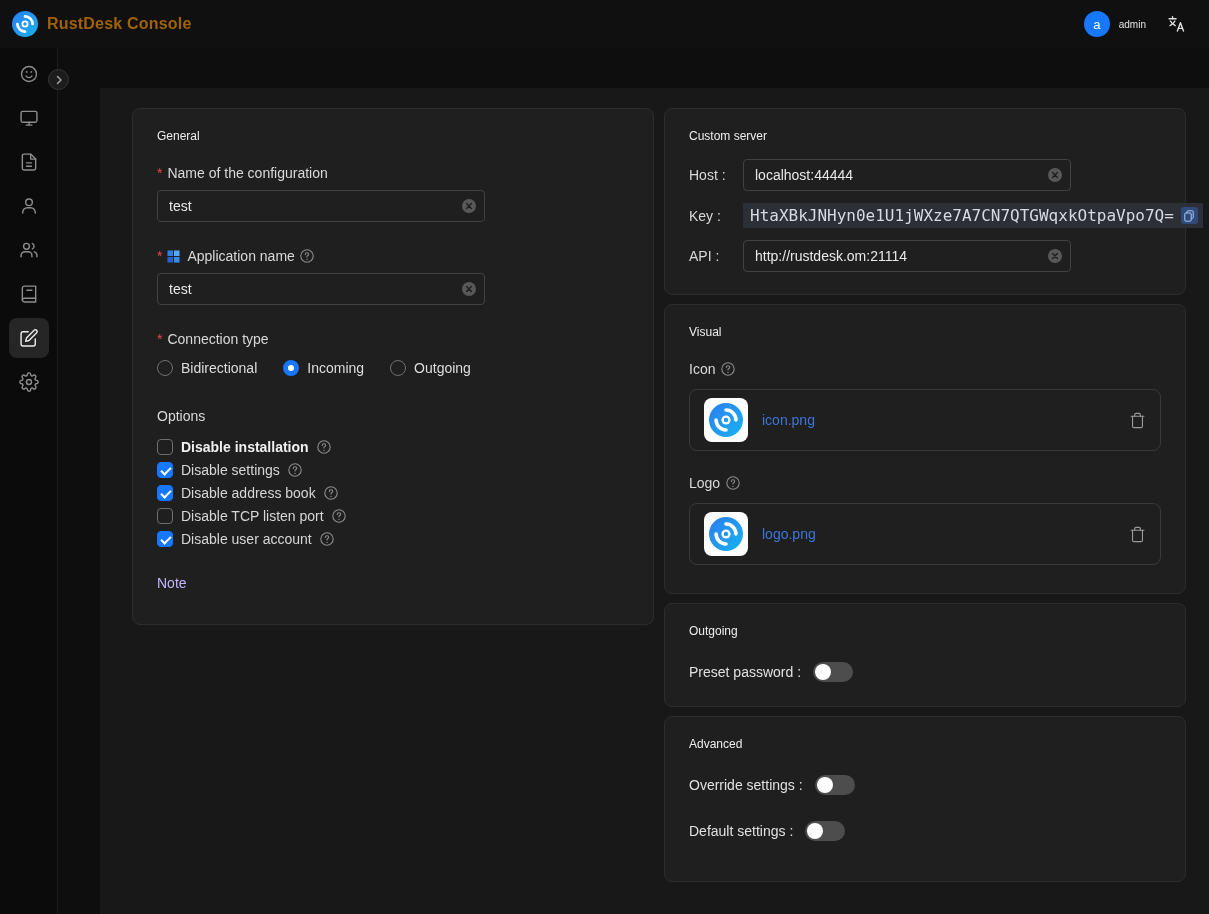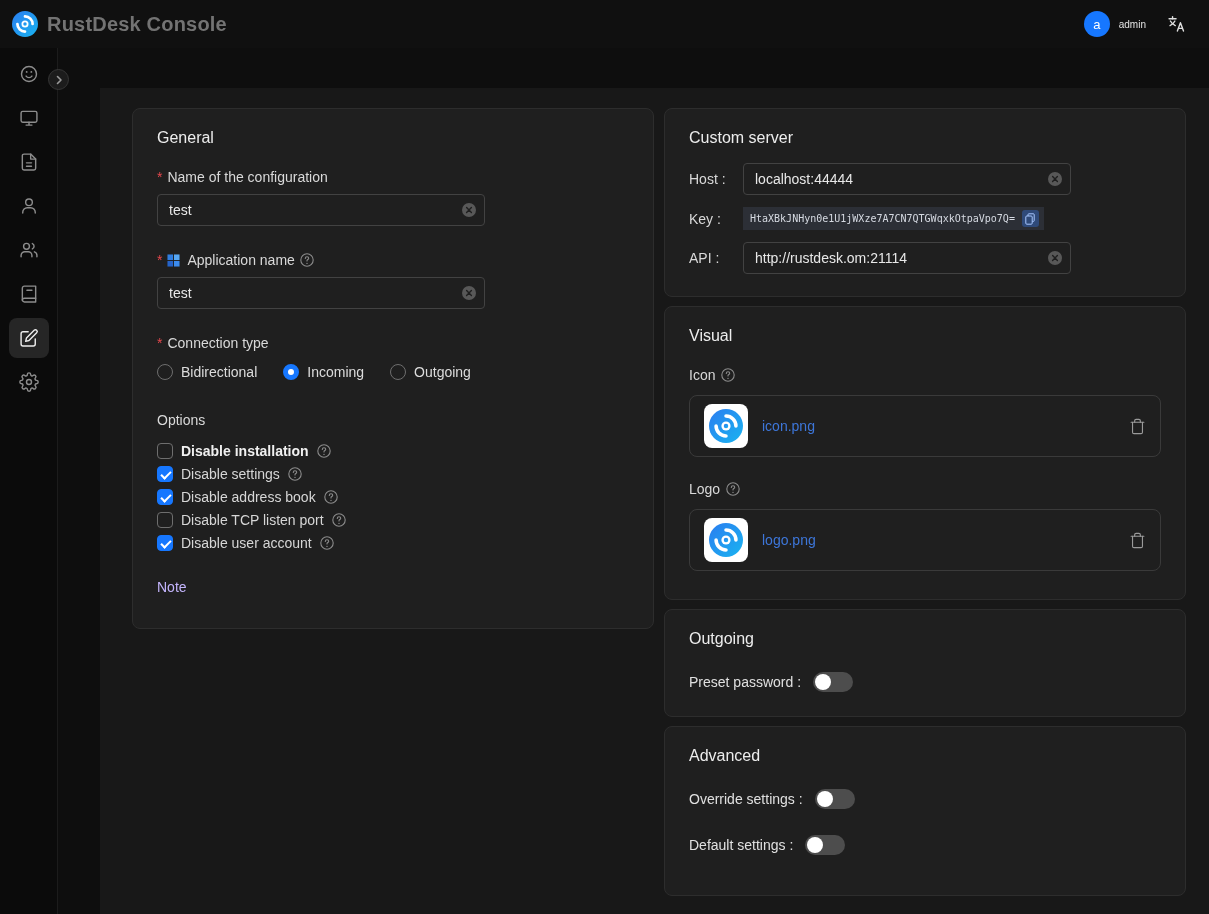--- a/index.html
+++ b/index.html
@@ -8,21 +8,21 @@
     font-family:"Liberation Sans","DejaVu Sans",sans-serif;
     background:#0e0e0e; color:#e6e6e6; overflow:hidden; position:relative;
     font-size:14px;
   }
   svg { display:block; }
 
   
   .header { position:absolute; top:0; left:0; width:1209px; height:48px;
     background:#101010; display:flex; align-items:center; padding:0 22px 0 12px; z-index:20; }
   .brand { display:flex; align-items:center; gap:9px; }
-  .brand-title { font-size:20px; font-weight:700; color:#737373; letter-spacing:.2px; }
+  .brand-title { font-size:16px; font-weight:700; color:#a16207; letter-spacing:.2px; }
   .header-right { margin-left:auto; display:flex; align-items:center; gap:20px; }
   .user-chip { display:flex; align-items:center; gap:9px; cursor:pointer; }
   .avatar { width:26px; height:26px; border-radius:50%; background:#1677ff; color:#fff;
     display:flex; align-items:center; justify-content:center; font-size:13px; }
   .username { font-size:10px; color:#e2e2e2; }
 
   
   .sidebar { position:absolute; top:48px; left:0; width:58px; height:866px;
     background:#0b0b0b; border-right:1px solid #1c1c1c; padding-top:6px;
     display:flex; flex-direction:column; align-items:center; gap:4px; z-index:10; }
@@ -32,21 +32,21 @@
   .collapse-btn { position:absolute; top:69px; left:48px; width:21px; height:21px;
     border-radius:50%; background:#1c1c1c; border:1px solid #363636; color:#9a9a9a;
     display:flex; align-items:center; justify-content:center; z-index:30; cursor:pointer; }
 
   
   .sheet { position:absolute; left:100px; top:88px; width:1109px; height:840px; background:#181818; }
   .col-left  { position:absolute; left:32px;  top:20px; width:522px; }
   .col-right { position:absolute; left:564px; top:20px; width:522px; display:flex; flex-direction:column; gap:9px; }
 
   .card { background:#1f1f1f; border:1px solid #2d2d2d; border-radius:8px; padding:20px 24px 24px; }
-  .card-title { font-size:16px; font-weight:500; color:#ededed; margin-bottom:22px; }
+  .card-title { font-size:12px; font-weight:500; color:#ededed; margin-bottom:22px; }
 
   
   .field { margin-bottom:26px; }
   .field-label { display:flex; align-items:center; gap:5px; font-size:14px; color:#d9d9d9; margin-bottom:9px; }
   .req { color:#e5484d; }
   .text-input { position:relative; width:328px; }
   .text-input input { width:100%; height:32px; background:transparent; border:1px solid #424242;
     border-radius:4px; color:#e8e8e8; font-size:14px; padding:0 30px 0 11px;
     font-family:inherit; outline:none; }
   .clear-icon { position:absolute; right:9px; top:50%; transform:translateY(-50%); cursor:pointer; line-height:0; }
@@ -70,21 +70,21 @@
   textarea.note { width:472px; height:72px; background:transparent; border:1px solid #424242;
     border-radius:6px; color:#e8e8e8; padding:8px 11px; font-size:14px; font-family:inherit;
     resize:vertical; outline:none; }
   textarea.note::placeholder { color:#6d6d6d; }
 
   
   .cs-row { display:flex; align-items:center; margin-bottom:12px; }
   .cs-row:last-child { margin-bottom:2px; }
   .cs-label { width:54px; font-size:14px; color:#d9d9d9; flex:none; }
   .key-chip { display:inline-flex; align-items:center; gap:7px; background:#2c2f36; border-radius:0;
-    padding:3px 5px 3px 7px; font-family:"DejaVu Sans Mono",monospace; font-size:10px; color:#d6dae2; }
+    padding:3px 5px 3px 7px; font-family:"DejaVu Sans Mono",monospace; font-size:16px; color:#d6dae2; }
   .copy-btn { width:17px; height:17px; background:#2f4a79; border-radius:3px;
     display:flex; align-items:center; justify-content:center; cursor:pointer; flex:none; }
 
   
   .upload-label { display:flex; align-items:center; gap:6px; font-size:14px; color:#d9d9d9; margin-bottom:12px; }
   .upload-box { border:1px solid #3a3a3a; border-radius:8px; height:62px; display:flex;
     align-items:center; padding:0 14px; gap:14px; margin-bottom:24px; }
   .upload-box:last-child { margin-bottom:4px; }
   .thumb { width:44px; height:44px; background:#ffffff; border-radius:8px;
     display:flex; align-items:center; justify-content:center; flex:none; }

